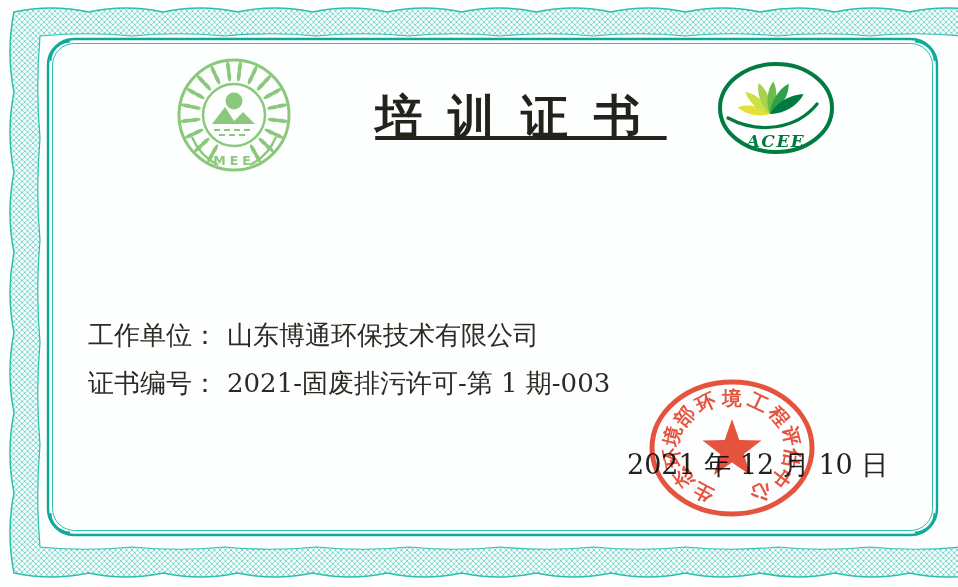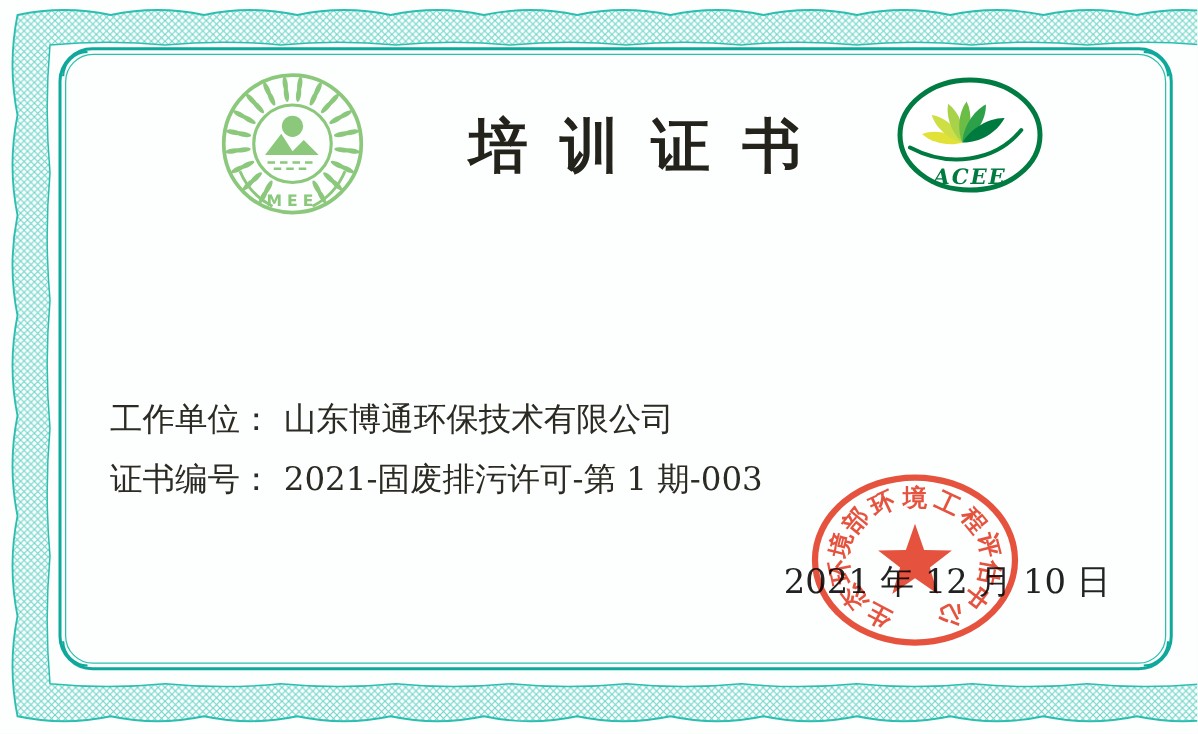--- a/index.html
+++ b/index.html
@@ -3,21 +3,21 @@
 <meta charset="utf-8">
 <style>
   html,body{margin:0;padding:0;background:#fafbfb;}
   .page{position:relative;width:958px;height:587px;background:#fdfefe;overflow:hidden;
         font-family:"DejaVu Serif","Liberation Serif",serif;}
   .border-svg{position:absolute;left:0;top:0;width:958px;height:587px;}
   .logo-mee{position:absolute;left:174px;top:57px;width:120px;height:118px;}
   .logo-acee{position:absolute;left:710px;top:58px;width:132px;height:104px;}
   .title{position:absolute;left:308px;top:86px;width:400px;margin:0;text-align:center;
          font-size:47px;font-weight:bold;color:#23231c;letter-spacing:0.55em;text-indent:0.55em;
-         font-family:"DejaVu Serif","Liberation Serif",serif;}
+         font-family:"DejaVu Serif","Liberation Serif",serif;text-decoration:underline;}
   .body-text{position:absolute;left:84px;top:191px;width:816px;font-size:26px;
              line-height:39px;color:#30302a;}
   .body-text .line{white-space:nowrap;}
   .body-text .line.indent{text-indent:54px;}
   .field{position:absolute;left:88px;font-size:26px;color:#2b2b24;white-space:nowrap;}
   .field .fvalue{margin-left:9px;}
   .field-1{top:318px;}
   .field-2{top:366px;text-align:right;}
   .date{position:absolute;left:627px;top:447px;font-size:27px;color:#222;white-space:nowrap;}
   .seal{position:absolute;left:645px;top:372px;width:178px;height:155px;

